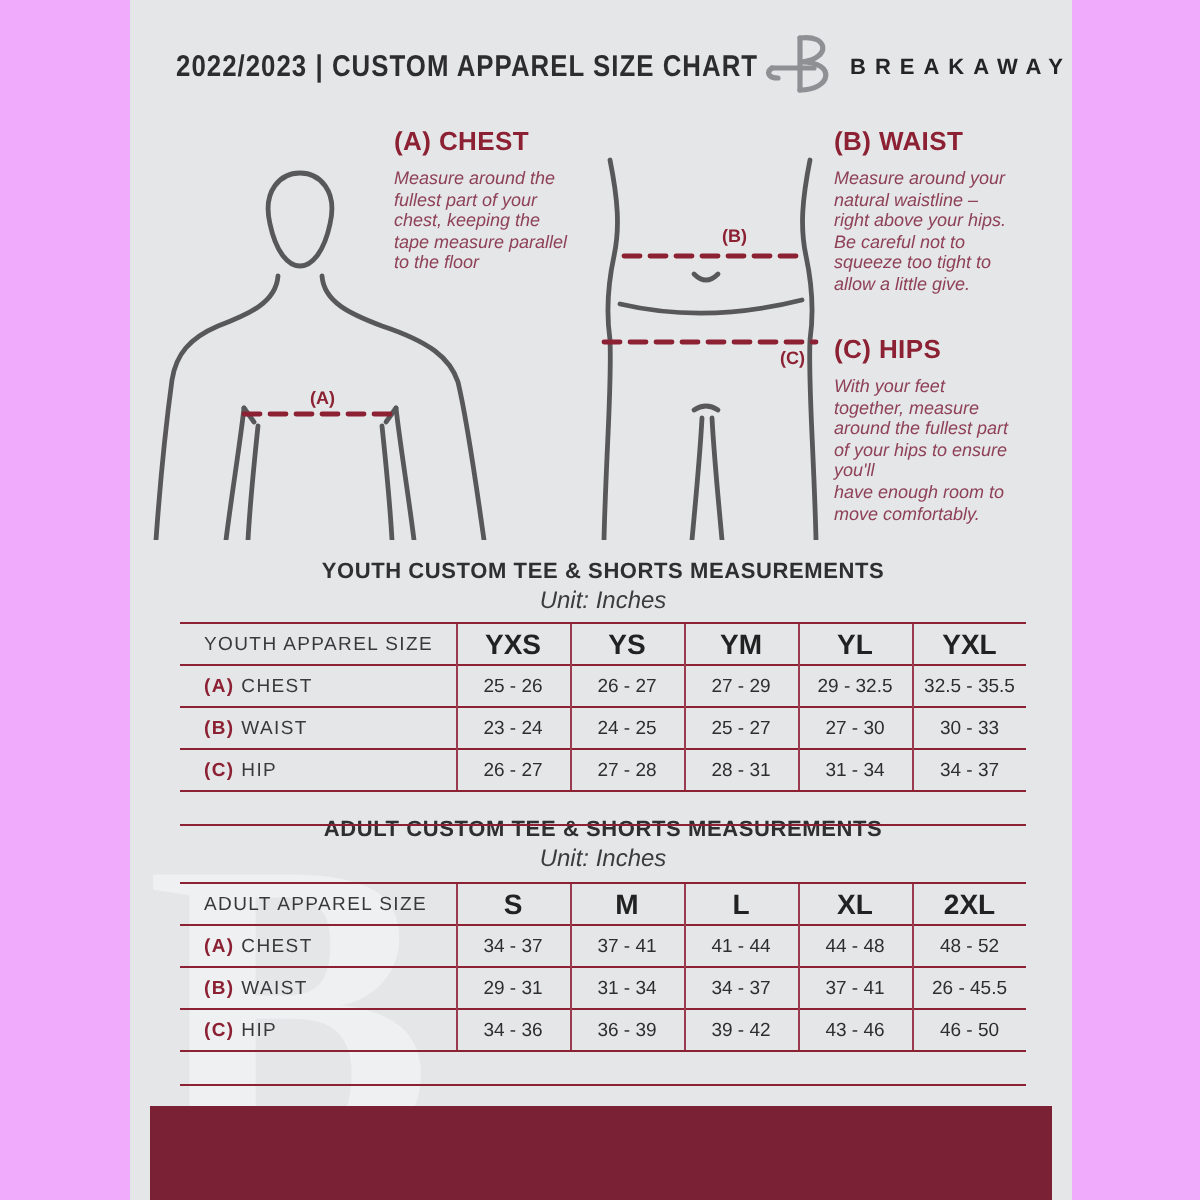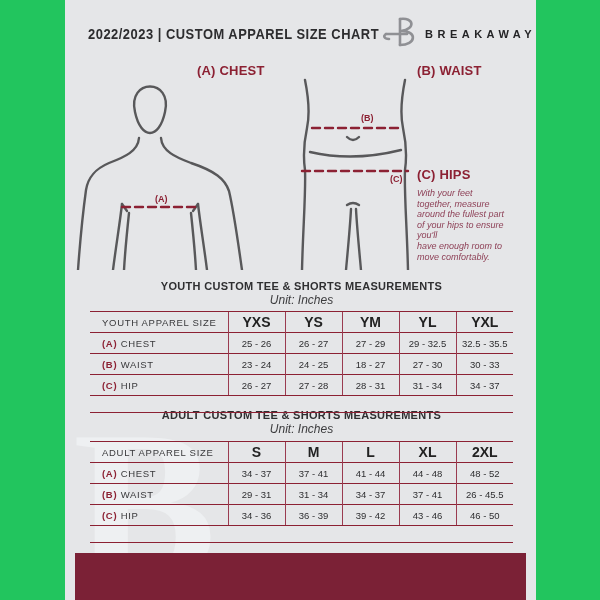--- a/index.html
+++ b/index.html
@@ -1,17 +1,17 @@
 <!DOCTYPE html>
 <html><head>
 <meta charset="utf-8">
 <style>
   * { margin:0; padding:0; box-sizing:border-box; }
   html,body { background:#000; }
-  .stage { position:relative; width:600px; height:600px; background:#22c55e; overflow:hidden;
+  .stage { position:relative; width:600px; height:600px; background:#f0abfc; overflow:hidden;
            font-family:"Liberation Sans", sans-serif; }
   .photo { position:absolute; left:65px; top:0; width:471px; height:600px; background:#e5e6e8; overflow:hidden; }
 
   
   .hdr-title { position:absolute; left:23px; top:25px; font-size:15px; font-weight:bold;
                color:#2d2d2f; letter-spacing:0.6px; white-space:nowrap;
                transform:scaleX(0.86); transform-origin:left top; }
   .logo { position:absolute; left:315px; top:14px; }
   .brand { position:absolute; left:360px; top:28px; font-size:11px; font-weight:bold;
            color:#242426; letter-spacing:4.5px; white-space:nowrap; }
@@ -92,22 +92,33 @@
       <path d="M 52 143 Q 58 139 64 143"></path>
       <path d="M 56 147 C 55 166 53 186 51 208"></path>
       <path d="M 61 147 C 62 166 64 186 66 208"></path>
       <path class="dash" d="M 17 66 L 104 66"></path>
       <path class="dash" d="M 7 109 L 113 109"></path>
     </svg>
     <span class="diag-label" style="left:296px; top:113px;">(B)</span>
     <span class="diag-label" style="left:325px; top:174px;">(C)</span>
 
     <div class="inst-head" style="left:132px; top:63px;">(A) CHEST</div>
+    <div class="inst-body" style="left:132px; top:84px; width:108px;">Measure around the
+fullest part of your
+chest, keeping the
+tape measure parallel
+to the floor</div>
 
     <div class="inst-head" style="left:352px; top:63px;">(B) WAIST</div>
+    <div class="inst-body" style="left:352px; top:84px; width:115px;">Measure around your
+natural waistline –
+right above your hips.
+Be careful not to
+squeeze too tight to
+allow a little give.</div>
 
     <div class="inst-head" style="left:352px; top:167px;">(C) HIPS</div>
     <div class="inst-body" style="left:352px; top:188px; width:115px;">With your feet
 together, measure
 around the fullest part
 of your hips to ensure
 you'll
 have enough room to
 move comfortably.</div>
 
@@ -141,21 +152,21 @@
           <td>25 - 26</td>
           <td>26 - 27</td>
           <td>27 - 29</td>
           <td>29 - 32.5</td>
           <td>32.5 - 35.5</td>
         </tr>
         <tr>
           <td class="lbl"><span class="pref">(B)</span> <span>WAIST</span></td>
           <td>23 - 24</td>
           <td>24 - 25</td>
-          <td>18 - 27</td>
+          <td>25 - 27</td>
           <td>27 - 30</td>
           <td>30 - 33</td>
         </tr>
         <tr>
           <td class="lbl"><span class="pref">(C)</span> <span>HIP</span></td>
           <td>26 - 27</td>
           <td>27 - 28</td>
           <td>28 - 31</td>
           <td>31 - 34</td>
           <td>34 - 37</td>

